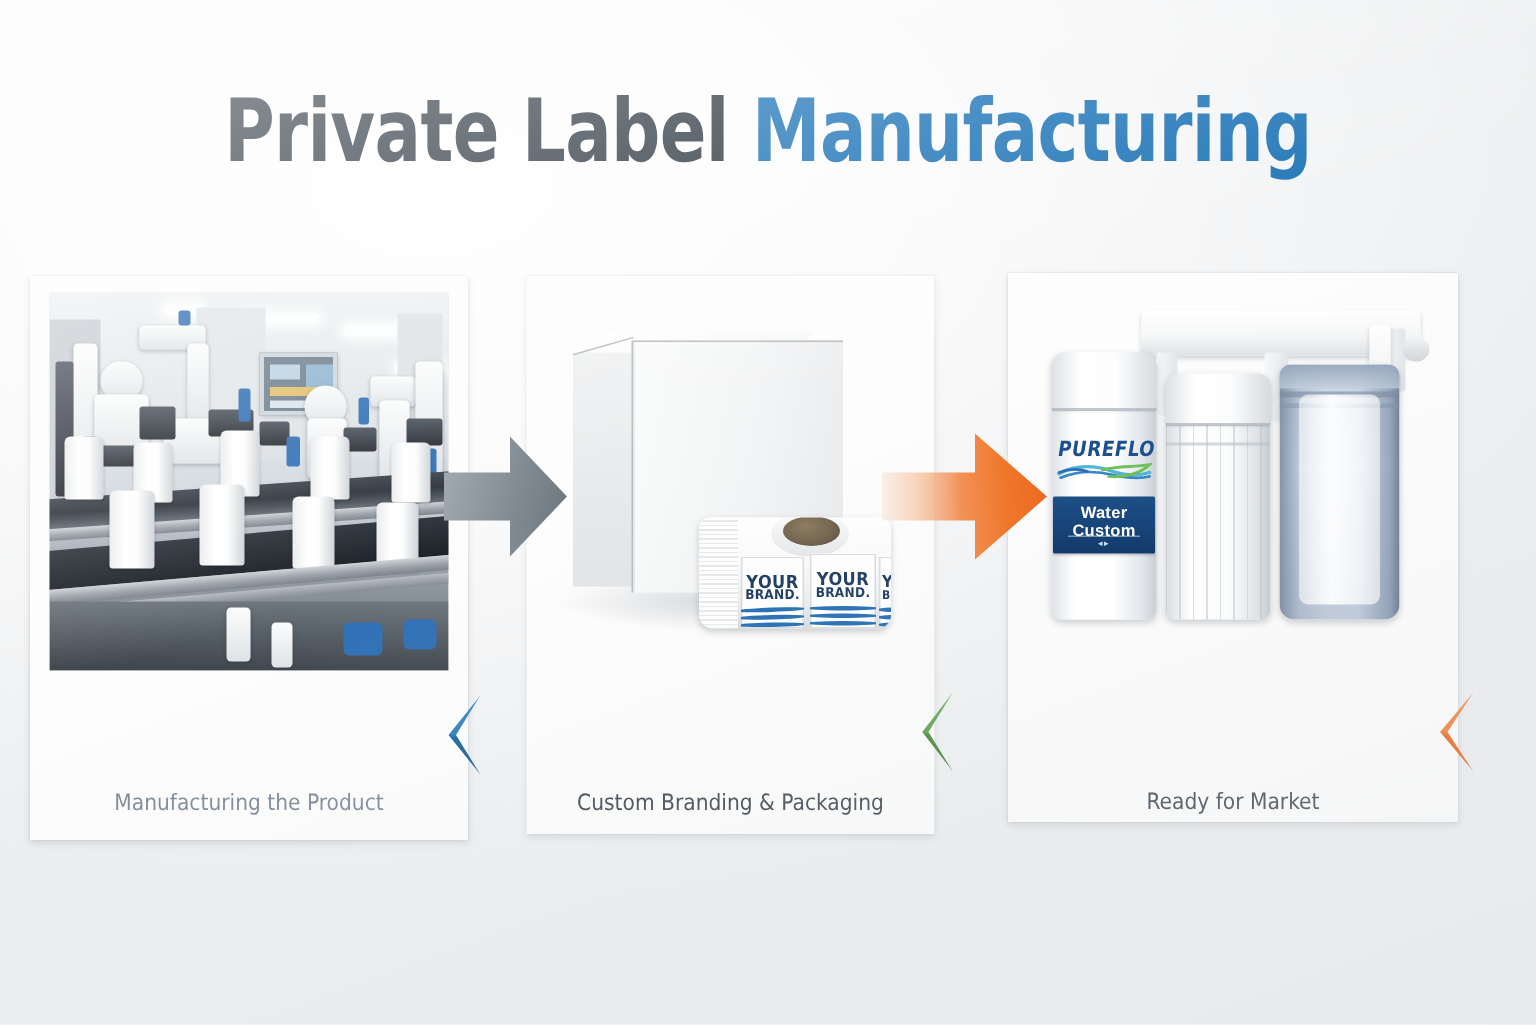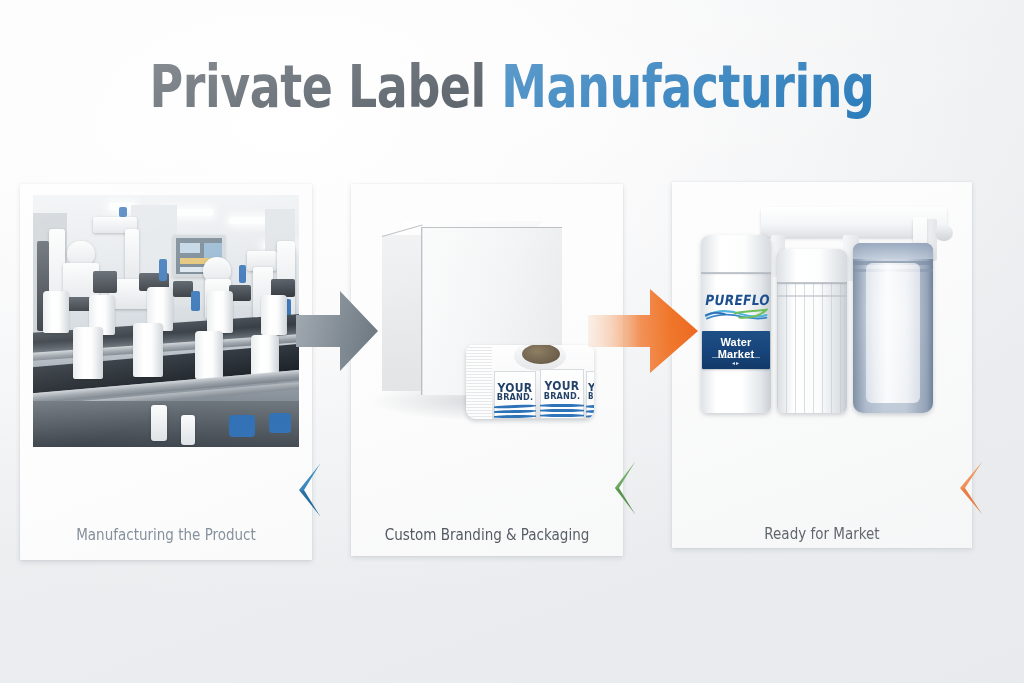--- a/index.html
+++ b/index.html
@@ -452,21 +452,21 @@
             <div class="swoosh">
               <svg viewBox="0 0 62 16" preserveAspectRatio="none" style="width:100%;height:100%;">
                 <path d="M2 9 C14 1, 26 3, 36 7 C44 10, 52 11, 60 8" stroke="#4fb6dd" stroke-width="2.4" fill="none" stroke-linecap="round"></path>
                 <path d="M3 12 C15 6, 27 7, 37 10 C45 12, 53 13, 60 11" stroke="#3a84c9" stroke-width="2" fill="none" stroke-linecap="round"></path>
                 <path d="M30 6 C40 3, 50 4, 60 2 C54 9, 44 12, 34 11" stroke="#6fbf5a" stroke-width="2.2" fill="none" stroke-linecap="round"></path>
                 <path d="M2 8 C8 5, 14 5, 20 7" stroke="#2f6fb5" stroke-width="2" fill="none" stroke-linecap="round"></path>
               </svg>
             </div>
           </div>
           <div class="band" style="top:96px; height:38px;">
-            <div class="band-text">Water Market</div>
+            <div class="band-text">Water Custom</div>
             <div class="band-rule"></div>
             <div class="band-mini">◂▸</div>
           </div>
         </div>
 
         <div class="canister can-ribbed" style="left:92px; top:56px; width:70px; height:164px; z-index:2;">
           <div class="cap" style="left:0; right:0; top:0; height:34px;"></div>
           <div class="cap-seam" style="top:33px;"></div>
           <div class="cap-seam" style="top:46px; background:rgba(185,192,199,.6);"></div>
         </div>

